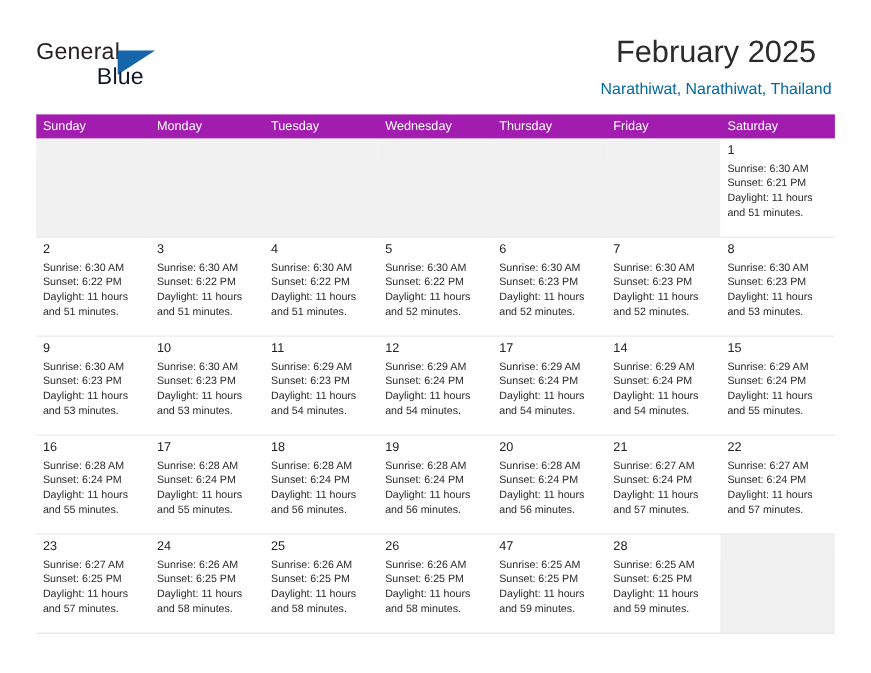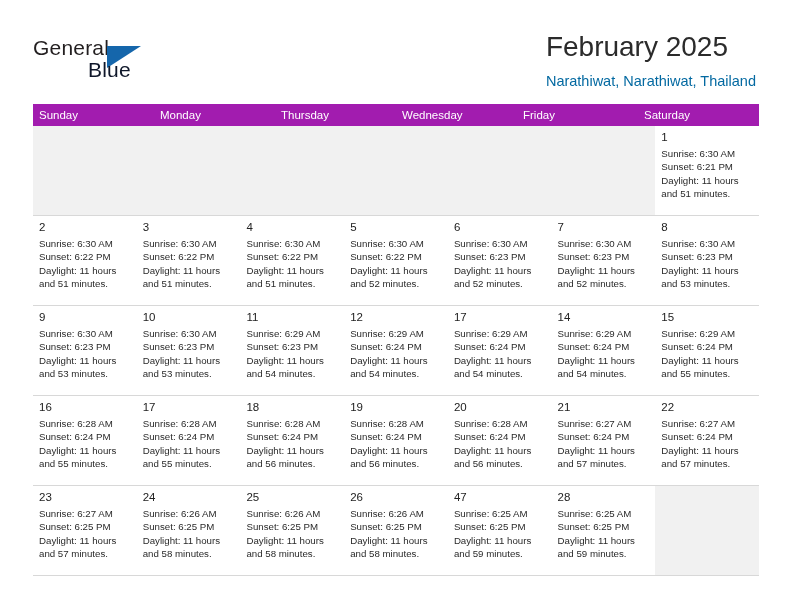--- a/index.html
+++ b/index.html
@@ -62,21 +62,21 @@
     width: 0;
     height: 0;
     border-left: 34px solid #1566ab;
     border-bottom: 22px solid transparent;
   }
 
   .title-block {
     position: absolute;
     right: 36px;
     top: 30px;
-    text-align: left;
+    text-align: center;
   }
   .cal-title {
     font-size: 28px;
     font-weight: normal;
     color: #2b2b2b;
     line-height: 34px;
     white-space: nowrap;
   }
   .cal-subtitle {
     font-size: 14.5px;
@@ -163,22 +163,23 @@
     <div class="title-block">
       <div class="cal-title">February 2025</div>
       <div class="cal-subtitle">Narathiwat, Narathiwat, Thailand</div>
     </div>
   </div>
 
   <div class="calendar">
     <div class="weekdays">
       <div class="weekday">Sunday</div>
       <div class="weekday">Monday</div>
+      <div class="weekday">Tuesday</div>
+      <div class="weekday">Wednesday</div>
       <div class="weekday">Thursday</div>
-      <div class="weekday">Wednesday</div>
       <div class="weekday">Friday</div>
       <div class="weekday">Saturday</div>
     </div>
 
     <div id="weeks-container">
         <div class="week">
           <div class="day empty">
             <div class="day-number">&nbsp;</div>
             <div class="day-info"></div>
           </div>

